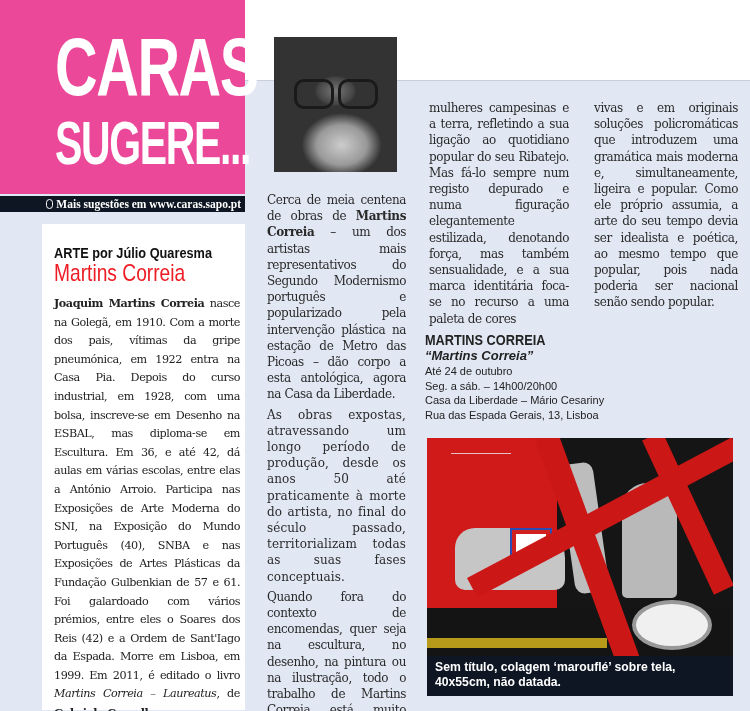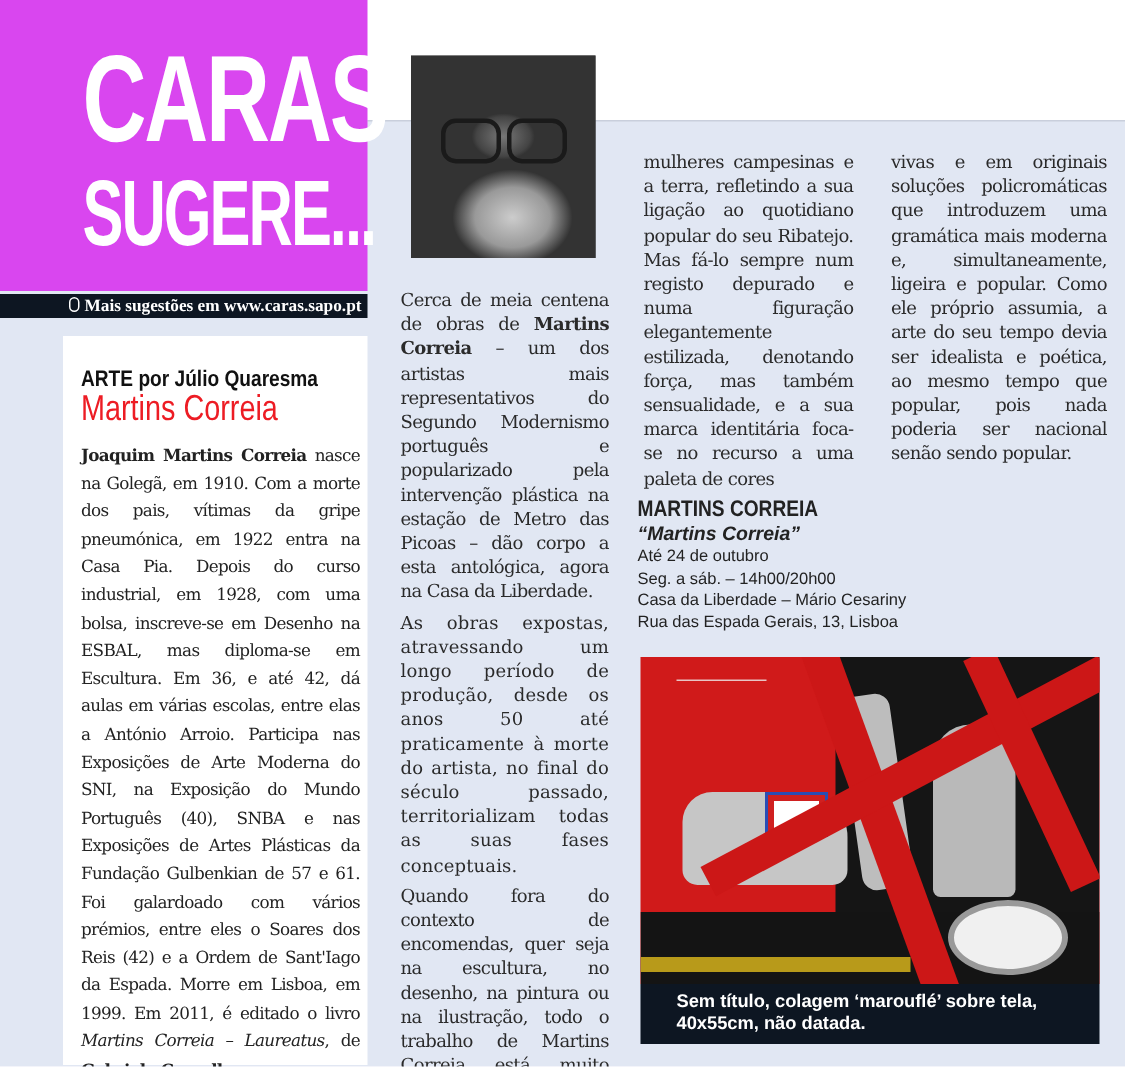--- a/index.html
+++ b/index.html
@@ -1,20 +1,20 @@
 <!DOCTYPE html>
 <html><head>
 <meta charset="utf-8">
 <style>
   * { margin:0; padding:0; box-sizing:border-box; }
   html, body { width:750px; height:711px; overflow:hidden; background:#ffffff; }
   body { position:relative; font-family:"DejaVu Serif", serif; color:#2a2a2a; }
   .bluebg { position:absolute; left:0; top:80px; width:750px; height:631px; background:#E1E7F3; }
   .bluebg-topline { position:absolute; left:245px; top:80px; width:505px; height:1px; background:#c9cfdc; }
-  .header { position:absolute; left:0; top:0; width:245px; height:194px; background:#d946ef; }
+  .header { position:absolute; left:0; top:0; width:245px; height:194px; background:#ec4899; }
   .header .t1 { position:absolute; left:55px; top:26px; font-family:"Liberation Sans", sans-serif; font-weight:bold; color:#fff;
     font-size:82px; line-height:82px; letter-spacing:-2px; transform:scaleX(0.72); transform-origin:left top; white-space:nowrap; }
   .header .t2 { position:absolute; left:55px; top:112px; font-family:"Liberation Sans", sans-serif; font-weight:bold; color:#fff;
     font-size:62px; line-height:62px; letter-spacing:-2px; transform:scaleX(0.66); transform-origin:left top; white-space:nowrap; }
   .sugbar { position:absolute; left:0; top:196px; width:245px; height:16px; background:#0d1622; color:#fff;
     font-family:Liberation Serif, serif; font-size:11.5px; font-weight:bold; line-height:16px; text-align:right; padding-right:4px; white-space:nowrap; }
   .sugbar .mouse { display:inline-block; width:7px; height:10px; border:1px solid #fff; border-radius:4px; margin-right:3px; vertical-align:-1px; }
   .card { position:absolute; left:42px; top:224px; width:203px; height:486px; background:#fff; }
   .card .kicker { position:absolute; left:12px; top:20px; font-family:"Liberation Sans", sans-serif; font-weight:bold; font-size:15px; color:#111; transform:scaleX(0.85); transform-origin:left top; white-space:nowrap; }
   .card .title { position:absolute; left:12px; top:35px; font-family:"Liberation Sans", sans-serif; font-size:24px; color:#ED1C24; transform:scaleX(0.8); transform-origin:left top; white-space:nowrap; }
@@ -43,21 +43,21 @@
   .painting .fig { position:absolute; left:195px; top:45px; width:55px; height:115px; background:#b9b9b9; border-radius:25px 25px 5px 5px; }
   .painting .saddle { position:absolute; left:85px; top:92px; width:38px; height:26px; border:4px solid #d02020; outline:2px solid #2a4db5; background:#fff; }
   .painting .bowl { position:absolute; left:205px; top:162px; width:80px; height:50px; border-radius:50%; background:#f0f0f0; border:4px solid #999; }
   .painting .stripe { position:absolute; background:#cc1717; }
   .painting .s1 { left:150px; top:-20px; width:24px; height:270px; transform:rotate(-20deg); }
   .painting .s2 { left:40px; top:140px; width:300px; height:22px; transform:rotate(-28deg); transform-origin:left top; }
   .painting .s3 { left:250px; top:-10px; width:22px; height:170px; transform:rotate(-25deg); }
   .painting .floor { position:absolute; left:0; top:200px; width:180px; height:10px; background:#b89a1a; }
   .painting .sig { position:absolute; left:24px; top:10px; width:60px; height:6px; border-bottom:1px solid #eee; opacity:0.8; }
   .caption { position:absolute; left:427px; top:656px; width:306px; height:40px; background:#0d1622; color:#fff;
-    font-family:"Liberation Sans", sans-serif; font-weight:bold; font-size:12.2px; line-height:15px; padding:4px 24px; }
+    font-family:"Liberation Sans", sans-serif; font-weight:bold; font-size:12.2px; line-height:15px; padding:4px 8px; }
 </style>
 </head>
 <body>
 
 <div class="bluebg"></div>
 <div class="bluebg-topline"></div>
 
 <div class="header">
   <div class="t1">CARAS</div>
   <div class="t2">SUGERE...</div>

